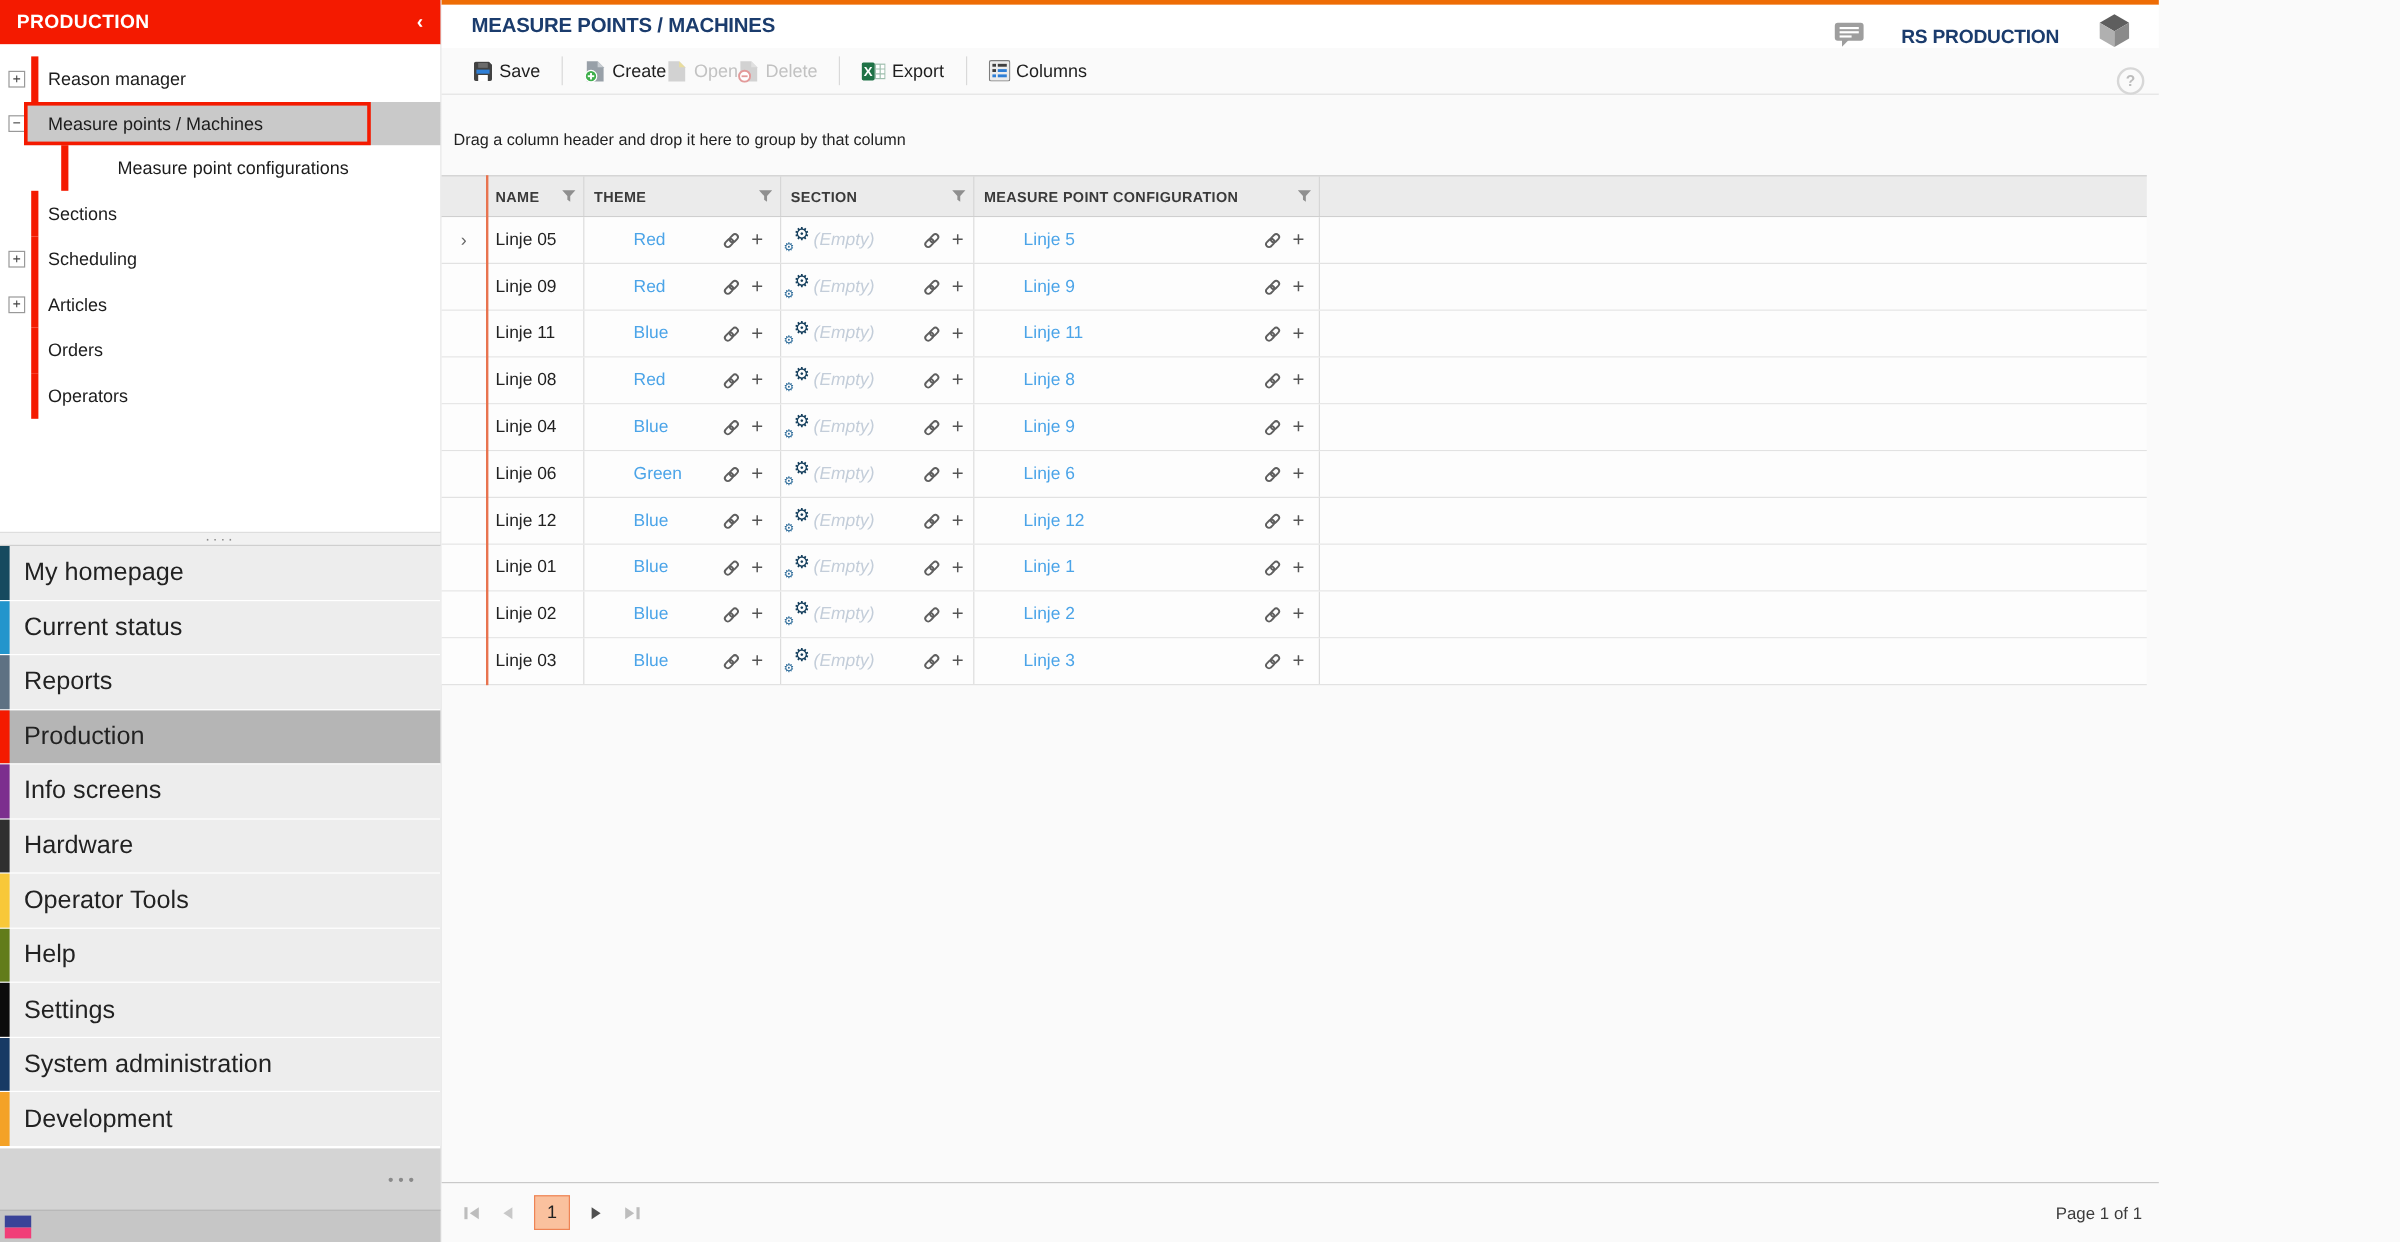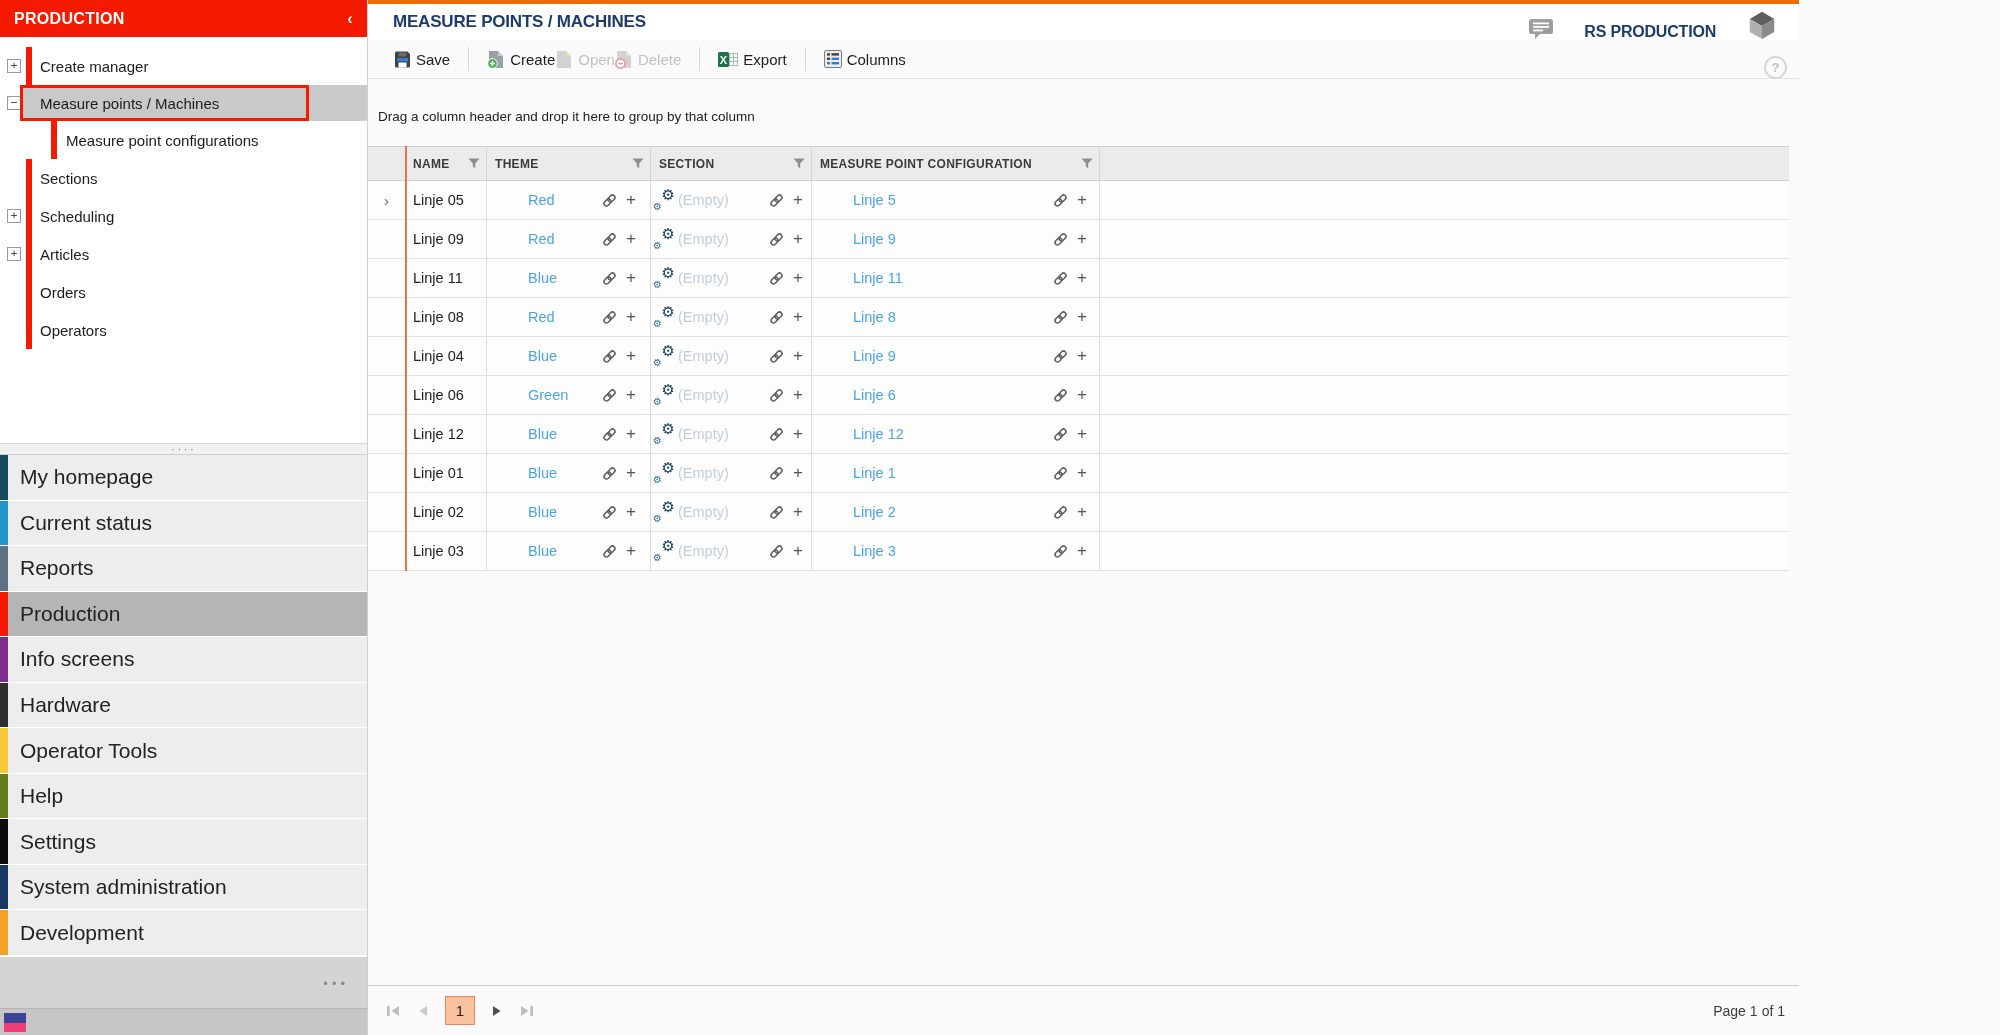--- a/index.html
+++ b/index.html
@@ -16,21 +16,21 @@
   .sb-collapse { font-size:16px; font-weight:bold; cursor:pointer; }
 
   .tree { height:406px; position:relative; padding-top:10px; background:#fff; }
   .tree-item { position:relative; height:38px; display:flex; align-items:center; cursor:pointer; }
   .exp-box { position:absolute; left:7px; top:50%; transform:translateY(-50%); width:14px; height:14px;
              border:1px solid #999; background:#fff; font-size:11px; line-height:12px; text-align:center;
              color:#444; font-family:"DejaVu Sans Mono", monospace; }
   .tbar { position:absolute; left:26px; top:0; bottom:0; width:6px; background:#f41a00; }
   .tree-item.l1 .tbar { left:51px; }
   .tlabel { position:relative; margin-left:40px; font-size:15px; color:#1c1c1c; z-index:2; }
-  .tree-item.l1 .tlabel { margin-left:66px; }
+  .tree-item.l1 .tlabel { margin-left:98px; }
   .tree-item.selected { background:linear-gradient(to right, transparent 20px, #c9c9c9 20px); height:36px; }
   .sel-box { display:none; }
   .tree-item.selected .sel-box { display:block; position:absolute; left:20px; right:58px; top:0; bottom:0;
              border:3px solid #f41a00; z-index:1; }
 
   .splitter { height:12px; background:#f1f1f1; border-top:1px solid #d9d9d9; border-bottom:1px solid #cfcfcf;
               display:flex; align-items:center; justify-content:center; color:#8a8a8a;
               font-size:13px; letter-spacing:2px; line-height:4px; cursor:row-resize; }
 
   .menu { height:500px; background:#fff; display:flex; flex-direction:column; gap:1px; }
@@ -87,21 +87,21 @@
   .c-theme .lnk, .c-mpc .lnk { margin-left:41px; }
   .cicons { margin-left:auto; display:flex; align-items:center; gap:9px; padding-right:14px; }
   .c-section .cicons { padding-right:8px; }
   .c-mpc .cicons { padding-right:12px; }
   .plus { color:#555; font-size:17px; line-height:14px; cursor:pointer; }
   .chain { cursor:pointer; flex:none; }
   .gears { position:relative; width:22px; height:22px; margin-left:2px; flex:none;
            font-family:"DejaVu Sans", sans-serif; }
   .gears .g1 { position:absolute; right:0; top:-3px; font-size:15px; color:#16405e; }
   .gears .g2 { position:absolute; left:0; bottom:-1px; font-size:10px; color:#2f6d9b; }
-  .emptyv { color:#c3cdd9; margin-left:3px; }
+  .emptyv { color:#c3cdd9; margin-left:3px;font-style:italic; }
 
   
   .pager { position:absolute; left:0; right:0; bottom:0; height:50px; background:#fafafa;
            border-top:1px solid #c9c9c9; display:flex; align-items:center; padding:0 14px 0 18px; }
   .pgbtn { margin-right:16px; cursor:pointer; display:flex; align-items:center; }
   .page-box { width:30px; height:29px; background:#fac19e; border:1px solid #ee8455; display:flex;
               align-items:center; justify-content:center; font-size:15px; color:#222; margin-right:16px; cursor:pointer; }
   .pager-right { margin-left:auto; font-size:14px; color:#3c3c3c; display:flex; gap:4px; align-items:center; }
 </style>
 </head>
@@ -125,21 +125,21 @@
     <div class="sb-header">
       <span class="sb-title">PRODUCTION</span>
       <span class="sb-collapse">‹</span>
     </div>
 
     <div class="tree" id="tree">
         <div class="tree-item l0">
     <span class="exp-box">+</span>
     <span class="tbar"></span>
 
-    <span class="tlabel">Create manager</span>
+    <span class="tlabel">Reason manager</span>
   </div>
         <div class="tree-item l0 selected">
     <span class="exp-box">−</span>
 
     <span class="sel-box"></span>
     <span class="tlabel">Measure points / Machines</span>
   </div>
         <div class="tree-item l1">
 
     <span class="tbar"></span>

